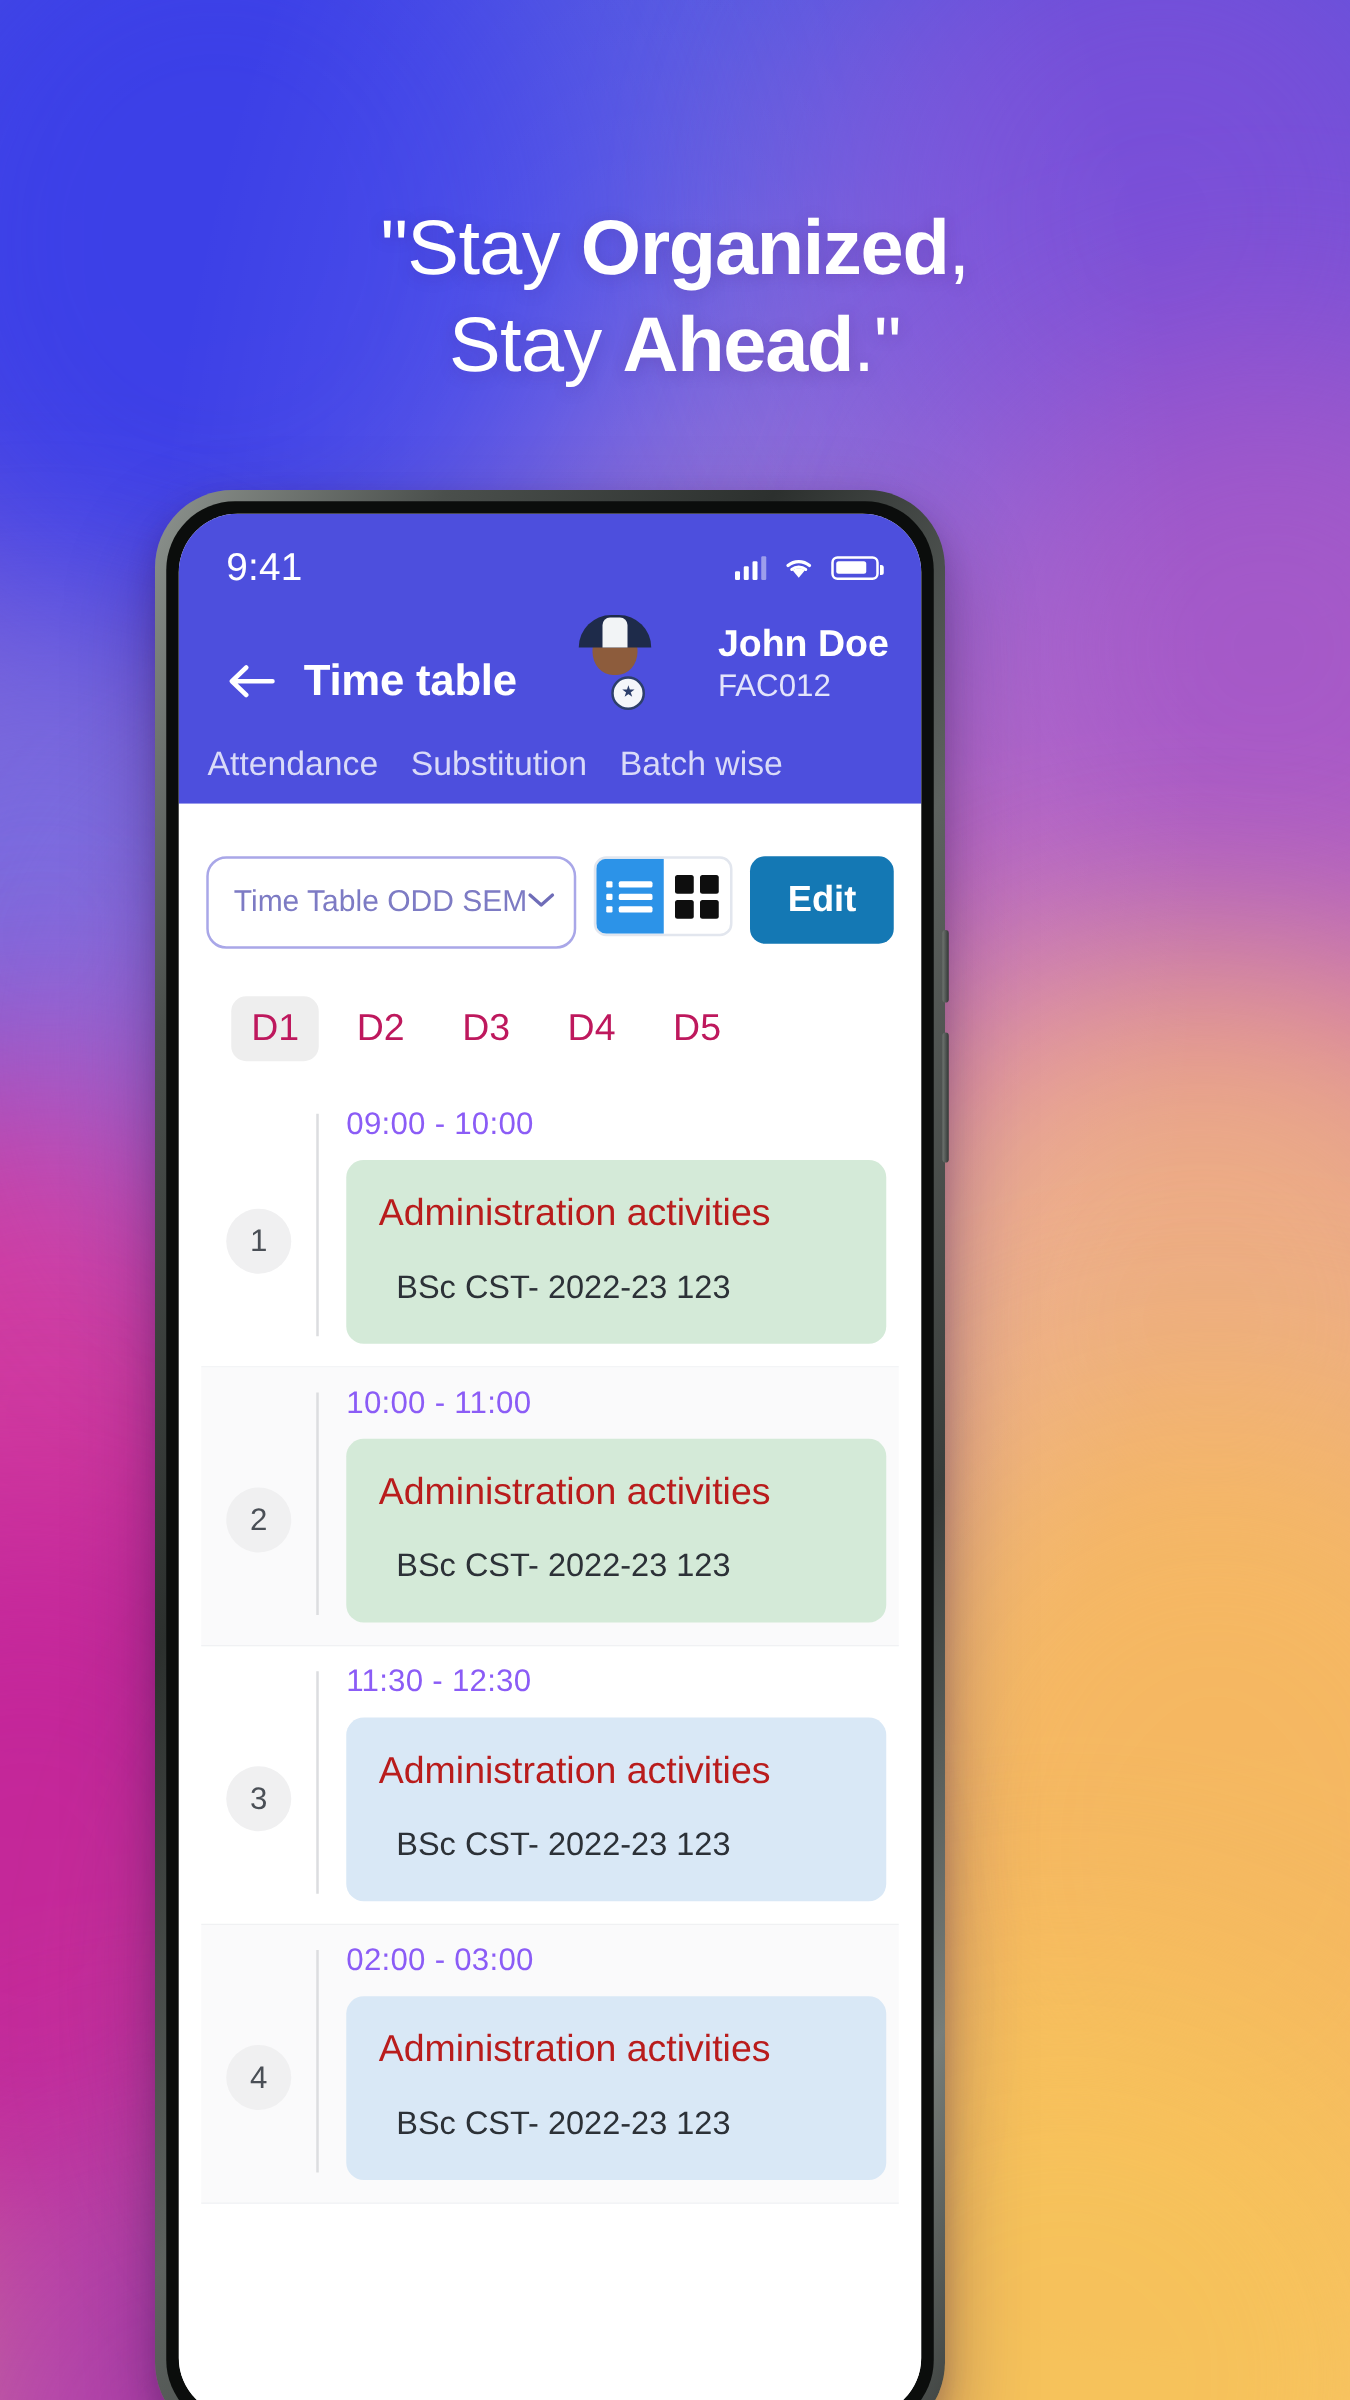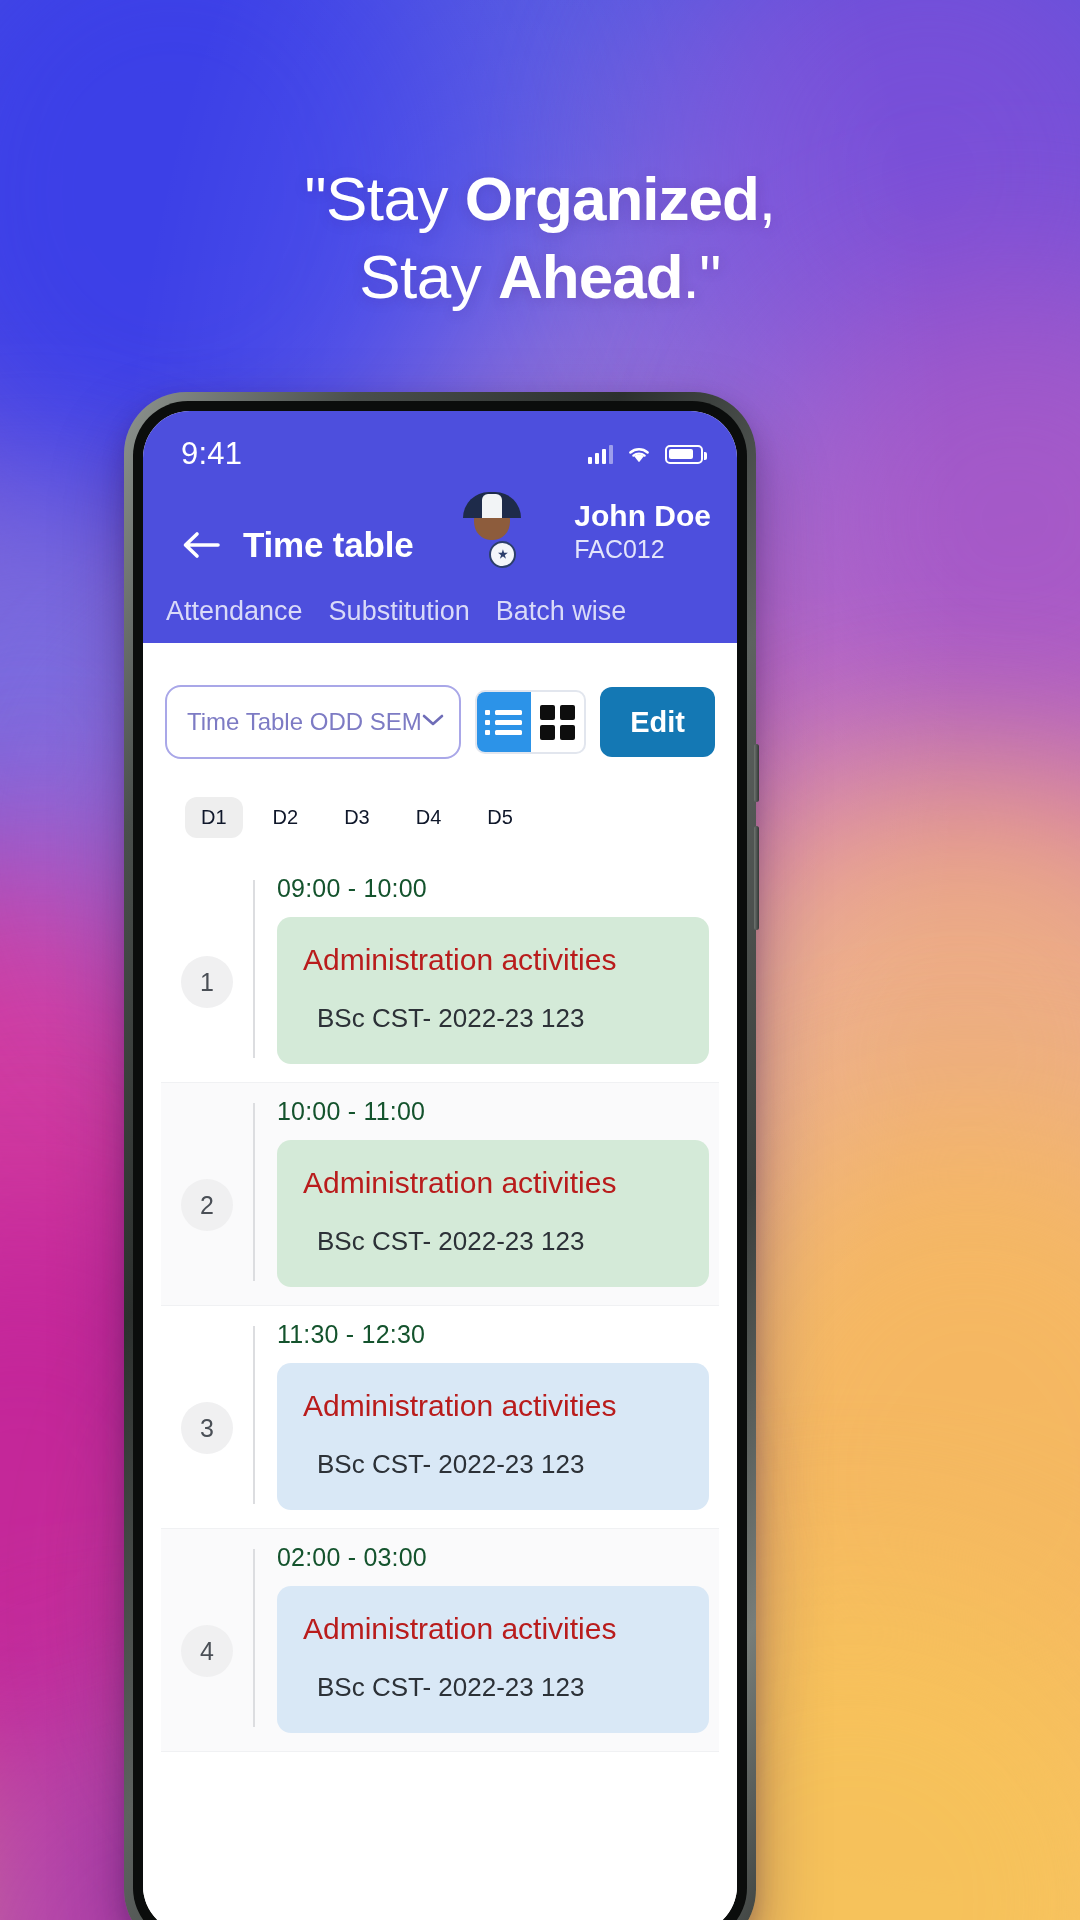--- a/index.html
+++ b/index.html
@@ -160,21 +160,21 @@
   }
   .tab.active { color:#ffffff; font-weight:700; }
   .tab.active::after {
     content:""; position:absolute; left:6px; right:6px; bottom:0;
     height:5px; background:#fff; border-radius:3px 3px 0 0;
   }
 
   
   .app-body { background:#fff; height:100%; }
   .toolbar {
-    display:flex; align-items:center; gap:14px;
+    display:flex; gap:14px;
     padding:42px 22px 0 22px;
   }
   .select-box {
     flex:1 1 auto; max-width:296px;
     height:74px; border:2px solid #a9a7e8; border-radius:16px;
     display:flex; align-items:center; justify-content:space-between;
     padding:0 18px 0 20px; background:#fff;
   }
   .select-label { color:#7d7bc4; font-size:24px; font-weight:500; white-space:nowrap; }
   .chev { width:22px; height:14px; flex:0 0 22px; }
@@ -195,43 +195,43 @@
     background:#1478b4; color:#fff; font-size:29px; font-weight:700;
     display:flex; align-items:center; justify-content:center;
     margin-left:auto;
   }
 
   .day-row {
     display:flex; align-items:center; gap:14px;
     padding:38px 34px 0 42px;
   }
   .day-chip {
-    padding:9px 16px; border-radius:12px; font-size:20px;
-    color:#0f172a; font-weight:400; min-width:54px; text-align:center;
+    padding:9px 16px; border-radius:12px; font-size:30px;
+    color:#be185d; font-weight:400; min-width:54px; text-align:center;
   }
   .day-chip.active { background:#eeeeee; font-weight:500; }
 
   .sched-list { padding:22px 18px 0 18px; }
   .sched-row {
     display:flex; align-items:stretch; gap:0;
     padding:14px 0 18px 0;
     border-bottom:1px solid #f0f1f3;
   }
   .sched-row.alt { background:#fafafb; }
   .sr-num {
     flex:0 0 92px; display:flex; align-items:center; justify-content:center; padding-top:26px;
   }
   .sr-num span {
     width:52px; height:52px; border-radius:50%; background:#f0f0f1;
     display:flex; align-items:center; justify-content:center;
     font-size:25px; color:#4a4f56;
   }
   .sr-line { flex:0 0 2px; background:#dcdde0; margin:6px 0 6px 0; }
   .sr-main { flex:1 1 auto; padding-left:22px; padding-right:10px; }
-  .sr-time { font-size:25px; color:#14532d; margin-bottom:14px; letter-spacing:.2px; }
+  .sr-time { font-size:25px; color:#8b5cf6; margin-bottom:14px; letter-spacing:.2px; }
   .sr-card {
     border-radius:14px; padding:26px 26px 30px 26px;
   }
   .sr-card.green { background:#d4ead8; }
   .sr-card.blue  { background:#d9e8f6; }
   .sr-title { font-size:30px; color:#b91c1c; font-weight:500; margin-bottom:26px; }
   .sr-sub { font-size:26px; color:#2c3137; padding-left:14px; }
 </style>
 </head>
 <body>

